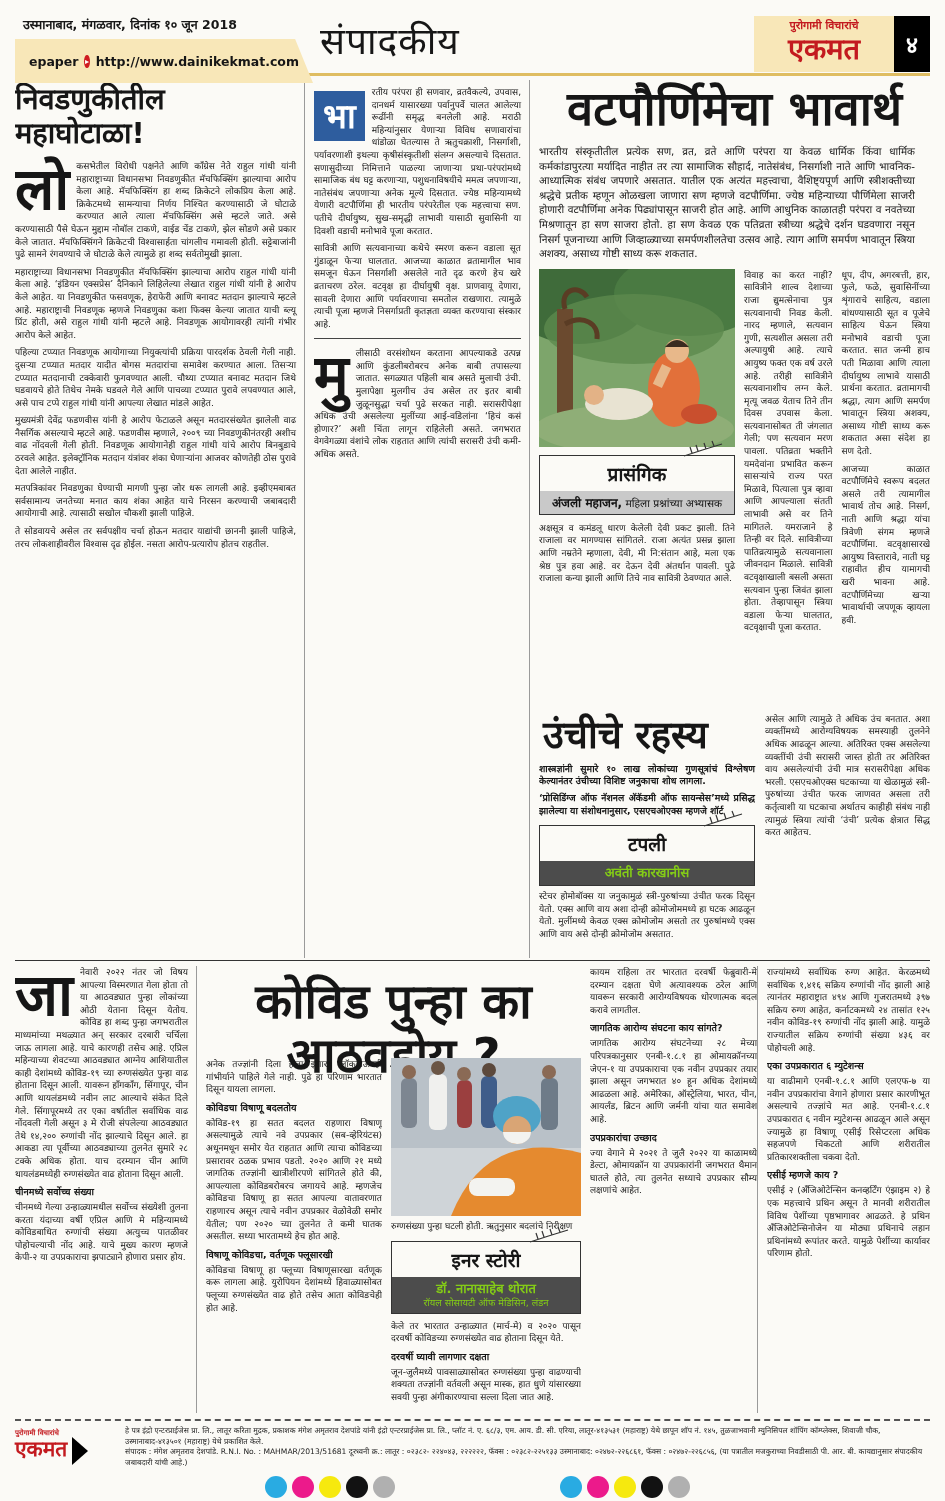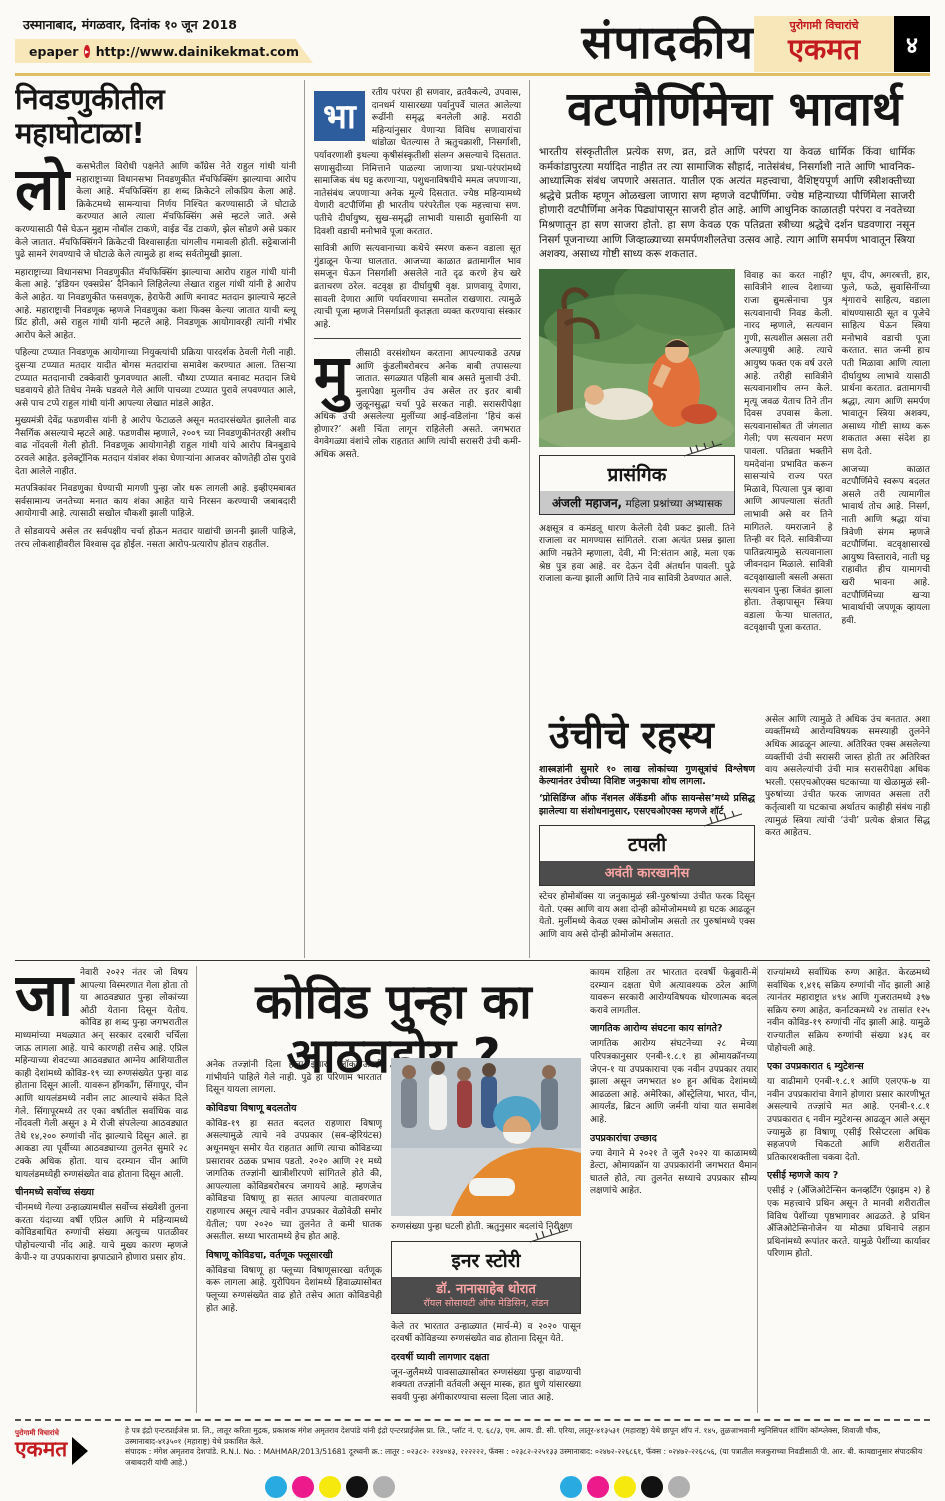--- a/index.html
+++ b/index.html
@@ -2,23 +2,23 @@
 <html><head>
 <meta charset="utf-8">
 <style>
   html,body{margin:0;padding:0;}
   body{width:945px;height:1501px;background:#fbfaf6;font-family:"DejaVu Sans",sans-serif;color:#161616;position:relative;overflow:hidden;}
   .page{position:absolute;inset:0;padding:0 15px;box-sizing:border-box;}
   
   .hdr{display:flex;align-items:flex-start;padding-top:16px;height:76px;border-bottom:3px solid #dfbd62;box-sizing:border-box;}
   .hdr-left{width:305px;}
   .dateline{font-size:12.5px;font-weight:bold;padding-left:8px;}
-  .epaper-band{margin-top:6px;background:#f8e7b8;height:24px;display:flex;align-items:center;gap:6px;padding:0 14px;width:270px;clip-path:polygon(0 0,94% 0,100% 100%,0 100%);font-weight:bold;font-size:12.5px;}
+  .epaper-band{margin-top:6px;background:#f8e7b8;height:44px;display:flex;align-items:center;gap:6px;padding:0 14px;width:270px;clip-path:polygon(0 0,94% 0,100% 100%,0 100%);font-weight:bold;font-size:12.5px;}
   .ep-ic{width:13px;height:13px;border-radius:50%;background:#cf1b20;color:#fff;font-size:8px;line-height:13px;text-align:center;display:inline-block;}
-  .section-title{flex:1;text-align:right;font-size:46px;font-weight:700;letter-spacing:1px;line-height:52px;margin-top:0px;}
+  .section-title{flex:1;text-align:left;font-size:37px;font-weight:400;letter-spacing:1px;line-height:52px;margin-top:0px;}
   .mast{display:flex;margin-left:auto;}
   .mast-box{background:#f8e7b8;width:140px;height:56px;text-align:center;padding-top:3px;box-sizing:border-box;}
   .mast-tag{color:#c31a1f;font-size:11px;font-weight:bold;line-height:13px;}
   .mast-name{color:#c31a1f;font-size:29px;font-weight:900;line-height:34px;}
   .pageno{background:#000;color:#fff;width:36px;height:56px;display:flex;align-items:center;justify-content:center;font-size:23px;font-weight:bold;}
   
   .p{font-size:9px;line-height:12.6px;text-align:justify;margin:0 0 5px 0;}
   .sub{font-size:9.5px;font-weight:bold;margin:2px 0 3px 0;}
   .dropcap{float:left;font-size:58px;line-height:50px;font-weight:bold;margin:4px 7px 0 0;}
   .dropcap.blue{background:#2e5d9e;color:#fff;font-size:34px;line-height:34px;padding:8px 9px;margin-top:5px;}
@@ -31,26 +31,26 @@
   .divider{border-top:1px solid #444;margin:8px 0 8px 0;}
   .colC{overflow:hidden;padding-top:2px;}
   .vat-head{font-size:47px;font-weight:900;text-align:center;line-height:54px;margin:0 0 8px 0;}
   .vat-lead{font-size:10.3px;line-height:14.6px;text-align:justify;margin:0 15px 8px 0;}
   .vat-mid{display:grid;grid-template-columns:196px 1fr 1fr;column-gap:9px;height:438px;overflow:hidden;}
   .vat-img{width:196px;height:178px;display:block;}
   .fbox{border:1px solid #333;margin-top:8px;position:relative;}
   .fbox-title{font-size:19px;font-weight:900;text-align:center;padding:5px 0 4px 0;}
   .band-gray{background:#c9c9c9;color:#111;text-align:center;padding:3px 2px;font-size:10.5px;}
   .band-gray b{font-size:12px;}
-  .band-dark{background:#4c4c4c;color:#fca5a5;text-align:center;padding:4px 2px;}
+  .band-dark{background:#4c4c4c;color:#84cc16;text-align:center;padding:4px 2px;}
   .band-dark .nm{font-size:13px;font-weight:bold;line-height:16px;}
   .band-dark .org{font-size:9.5px;line-height:12px;}
   .leaf{position:absolute;top:-16px;right:10px;}
   .unchi{display:grid;grid-template-columns:216px 1fr;column-gap:10px;margin-top:6px;height:270px;overflow:hidden;}
-  .unchi-head{font-size:38px;font-weight:900;line-height:44px;margin:0 0 6px 10px;}
+  .unchi-head{font-size:38px;font-weight:900;line-height:44px;margin:0 0 6px 4px;}
   .intro{font-size:9.3px;font-weight:bold;line-height:12.6px;text-align:justify;margin:0 0 4px 0;}
   
   .midrule{border-top:1px solid #333;margin-top:2px;}
   
   .bottom{display:grid;grid-template-columns:182px 1fr;column-gap:9px;height:452px;overflow:hidden;padding-top:5px;box-sizing:border-box;}
   .jan{padding-right:8px;overflow:hidden;}
   .covid{display:grid;grid-template-columns:176px 190px 168px 1fr;grid-template-rows:92px 1fr;column-gap:9px;overflow:hidden;
          grid-template-areas:"h h c3 c4" "c1 c2 c3 c4";}
   .covid-head{grid-area:h;font-size:48px;font-weight:900;line-height:54px;text-align:center;padding-top:8px;}
   .cc1{grid-area:c1;overflow:hidden;}

